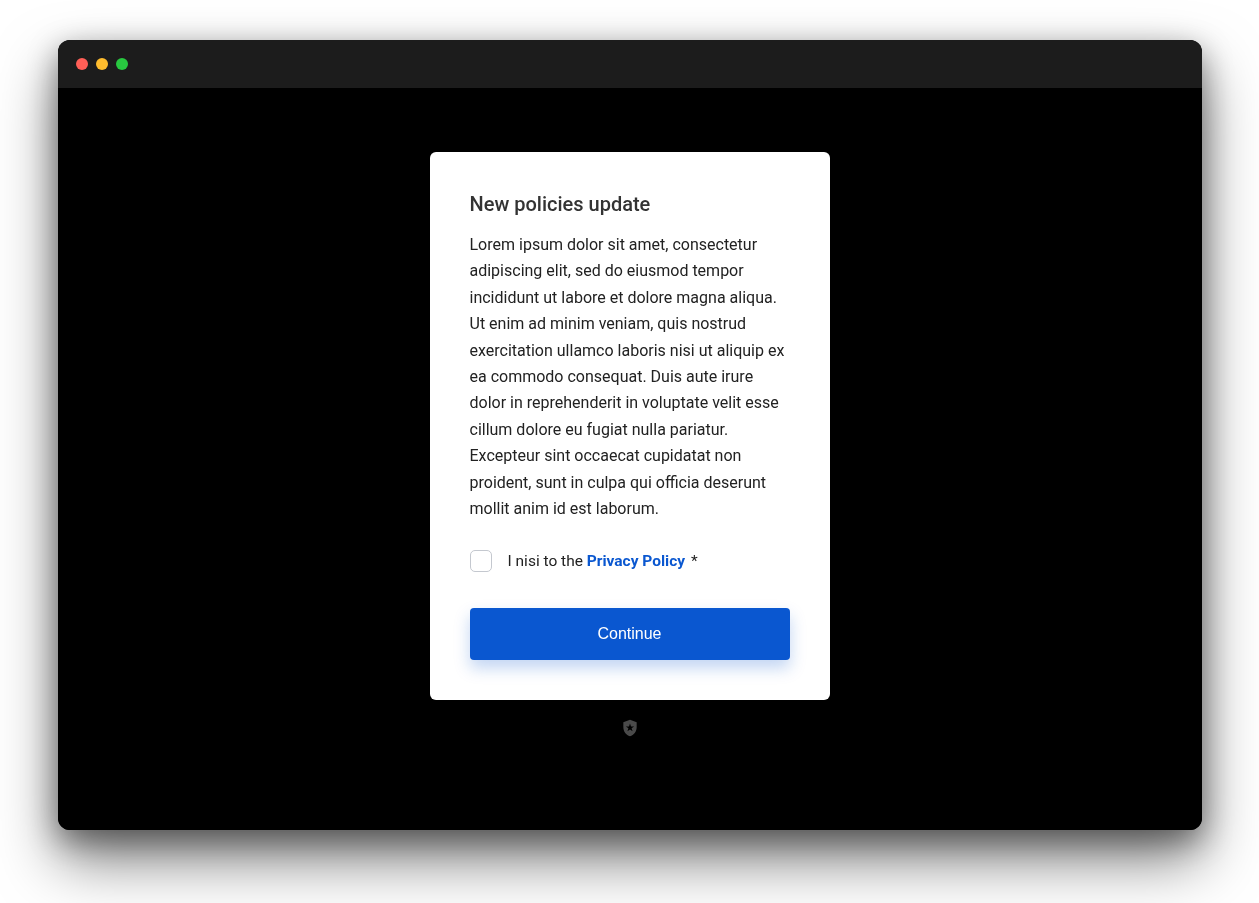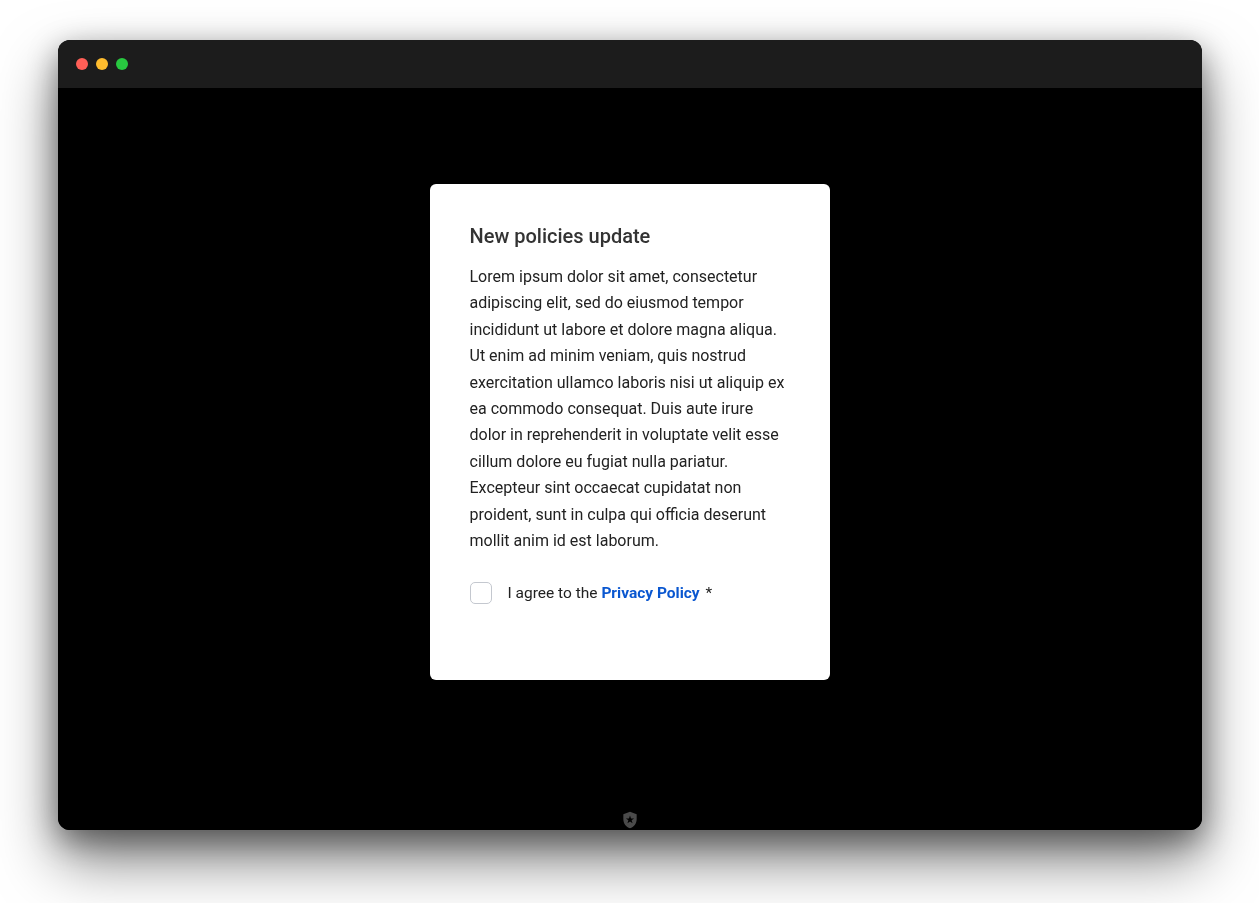--- a/index.html
+++ b/index.html
@@ -49,22 +49,22 @@
     .dot.green { background: #28c840; }
 
     .content-area {
       position: relative;
       width: 100%;
       height: calc(100% - 48px);
       background: #000;
       display: flex;
       flex-direction: column;
       align-items: center;
-      justify-content: space-between;
-      padding-top: 96px;
+      justify-content: flex-start;
+      padding-top: 64px;
     }
 
     .dialog {
       width: 400px;
       background: #fff;
       border-radius: 6px;
       padding: 40px;
       box-shadow: 0 20px 40px rgba(0,0,0,0.3);
     }
 
@@ -146,24 +146,25 @@
   </div>
 
   <div class="content-area">
     <div class="dialog">
       <h2 class="dialog-title">New policies update</h2>
       <p class="dialog-body">Lorem ipsum dolor sit amet, consectetur adipiscing elit, sed do eiusmod tempor incididunt ut labore et dolore magna aliqua. Ut enim ad minim veniam, quis nostrud exercitation ullamco laboris nisi ut aliquip ex ea commodo consequat. Duis aute irure dolor in reprehenderit in voluptate velit esse cillum dolore eu fugiat nulla pariatur. Excepteur sint occaecat cupidatat non proident, sunt in culpa qui officia deserunt mollit anim id est laborum.</p>
 
       <div class="agree-row">
         <div class="checkbox" role="checkbox" aria-checked="false"></div>
         <span class="agree-text">
-          <span>I agree to the </span><a href="#" class="policy-link">Privacy Policy</a><span class="required"> *</span>
+          <span>I nisi to the </span><a href="#" class="policy-link">Privacy Policy</a><span class="required"> *</span>
         </span>
       </div>
 
+      <button class="continue-btn">Continue</button>
     </div>
 
     <div class="watermark">
       <svg viewBox="0 0 24 24" fill="currentColor">
         <path d="M12 2 L4 5 v6 c0 5 3.4 9.6 8 11 4.6-1.4 8-6 8-11 V5 L12 2z M12 6.5 l1.2 3.6 h3.8 l-3.1 2.3 1.2 3.6 -3.1-2.3 -3.1 2.3 1.2-3.6 -3.1-2.3 h3.8 L12 6.5z"></path>
       </svg>
     </div>
   </div>
 </div>
 

